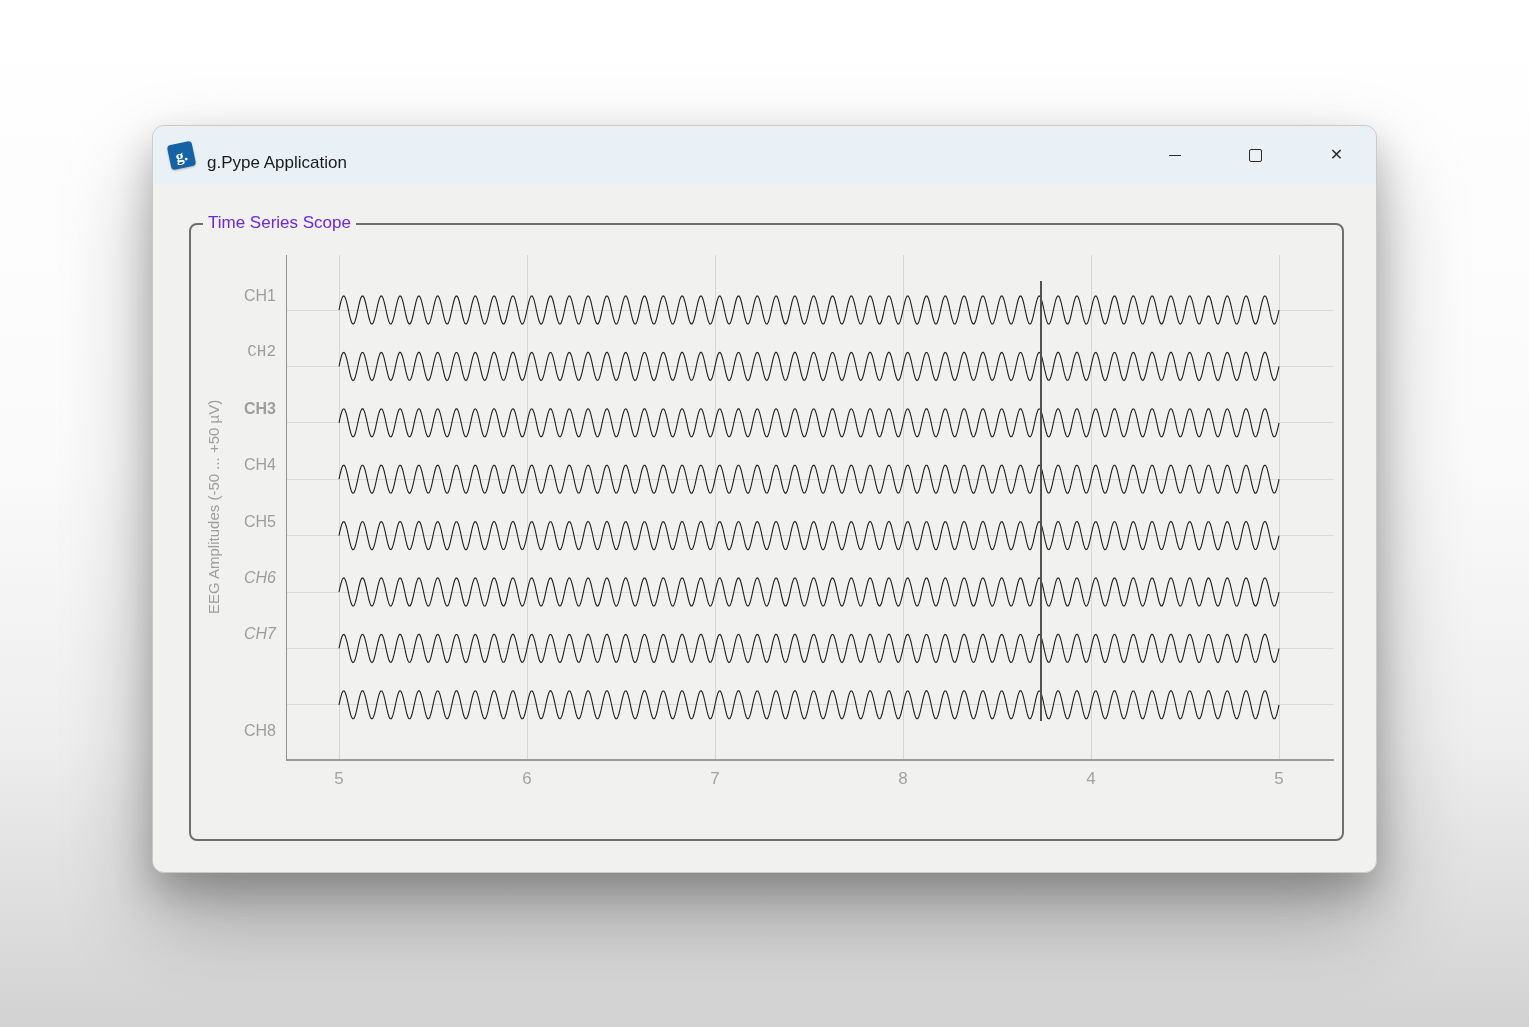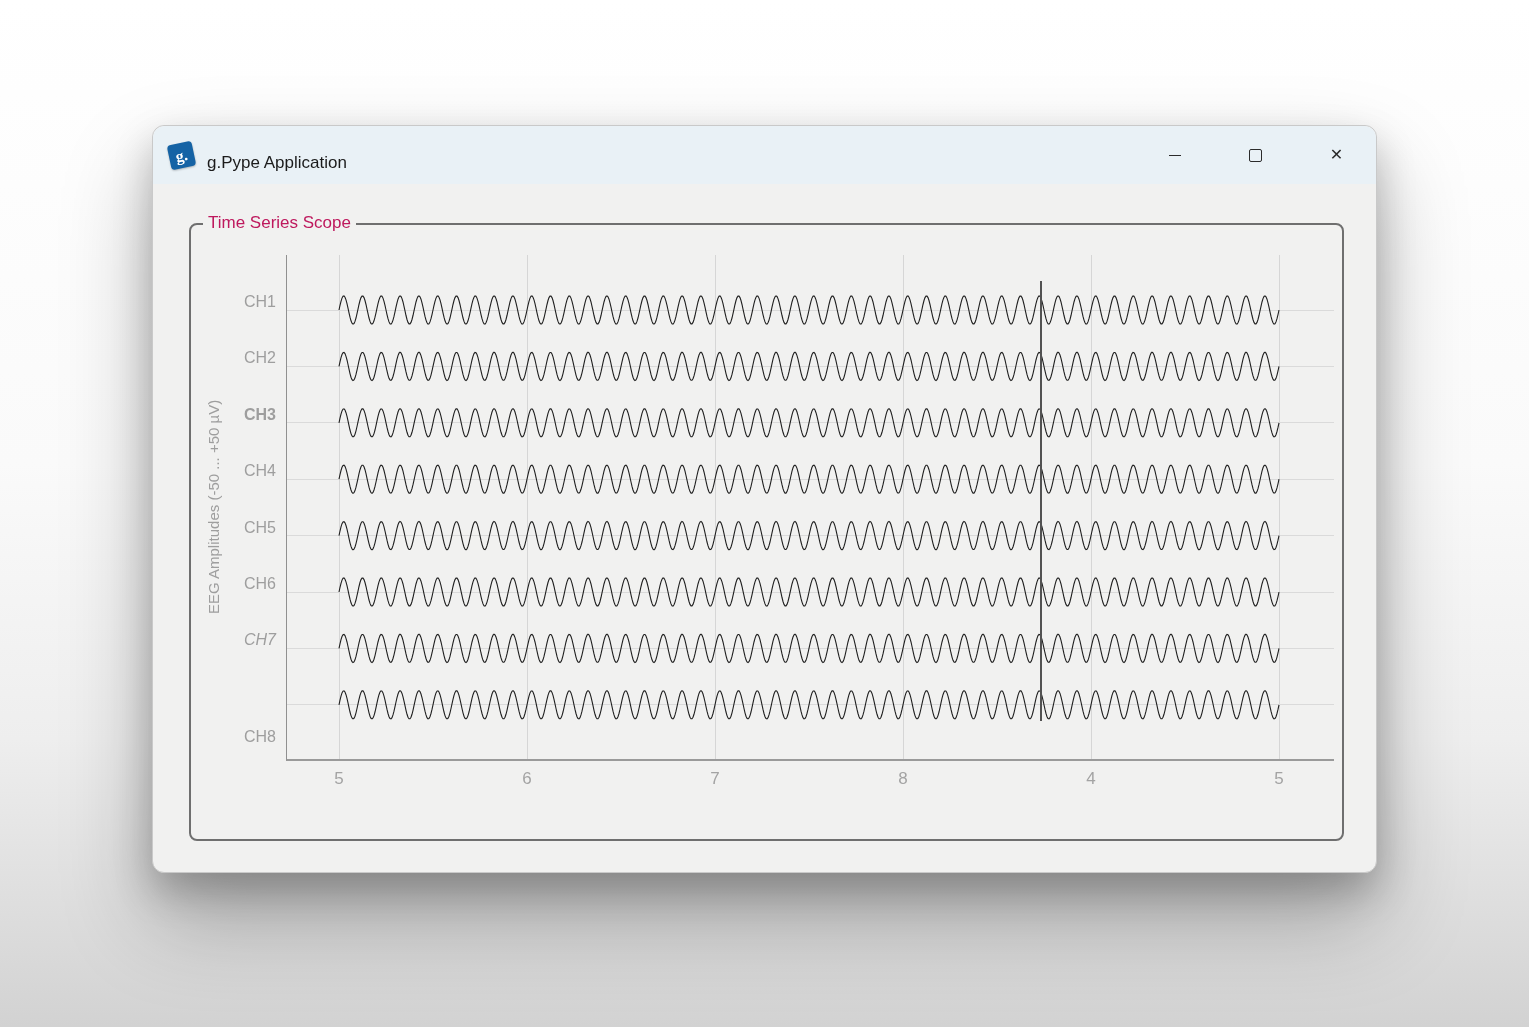--- a/index.html
+++ b/index.html
@@ -64,40 +64,40 @@
     width: 1155px; height: 618px;
     border: 2px solid #6f6f6f;
     border-radius: 8px;
     box-sizing: border-box;
   }
   #scope-title {
     position: absolute; left: 12px; top: -12px;
     background: #f1f1f0;
     padding: 0 5px;
     font-size: 17px;
-    color: #be185d;
+    color: #6d28d9;
   }
   #plot {
     position: absolute; left: 95px; top: 30px;
     width: 1047px; height: 504px;
     border-left: 1.5px solid #909090;
     border-bottom: 2px solid #9a9a9a;
   }
   .vgrid { position: absolute; top: 0; bottom: 0; width: 1px; }
   .hgrid { position: absolute; left: 0; right: 0; height: 1px; }
   .x-tick-label {
     position: absolute;
     width: 40px;
     text-align: center;
     font-size: 17px;
     color: #a3a3a3;
   }
   #waves-svg { position: absolute; left: 0; top: 0; }
   #sweep-cursor { position: absolute; width: 2px; }
-  #channel-labels { position: absolute; left: 0; top: 22px; width: 85px; height: 504px; }
+  #channel-labels { position: absolute; left: 0; top: 16px; width: 85px; height: 504px; }
   .channel-label {
     position: absolute; right: 0;
     width: 85px; height: 20px; line-height: 20px;
     text-align: right;
     font-size: 16px;
     color: #9e9e9e;
   }
   #x-axis-title {
     position: absolute;
     text-align: center;
@@ -137,25 +137,25 @@
     </div>
   </div>
 
   <div id="scope-group">
     <div id="scope-title">Time Series Scope</div>
 
     <div id="y-axis-title" style="top: 30px; height: 504px; display: flex; align-items: center; justify-content: center;">EEG Amplitudes (-50 ... +50 µV)</div>
 
     <div id="channel-labels">
         <div class="channel-label" style="top: 45px;">CH1</div>
-        <div class="channel-label" style="top: 101.4px;">CH2</div>
+        <div class="channel-label" style="top: 101.4px; font-family: Liberation Mono, monospace;">CH2</div>
         <div class="channel-label" style="top: 157.8px; font-weight: bold;">CH3</div>
         <div class="channel-label" style="top: 214.2px;">CH4</div>
         <div class="channel-label" style="top: 270.6px;">CH5</div>
-        <div class="channel-label" style="top: 327px;">CH6</div>
+        <div class="channel-label" style="top: 327px; font-style: italic;">CH6</div>
         <div class="channel-label" style="top: 383.4px; font-style: italic;">CH7</div>
         <div class="channel-label" style="top: 439.8px; margin-top: 40px;">CH8</div>
       </div>
 
     <div id="plot">
         <div class="vgrid" style="left: 51.5px; background: rgb(214, 214, 214);"></div>
         <div class="x-tick-label" style="left: 32px; top: 514px;">5</div>
         <div class="vgrid" style="left: 239.5px; background: rgb(214, 214, 214);"></div>
         <div class="x-tick-label" style="left: 220px; top: 514px;">6</div>
         <div class="vgrid" style="left: 427.5px; background: rgb(214, 214, 214);"></div>

